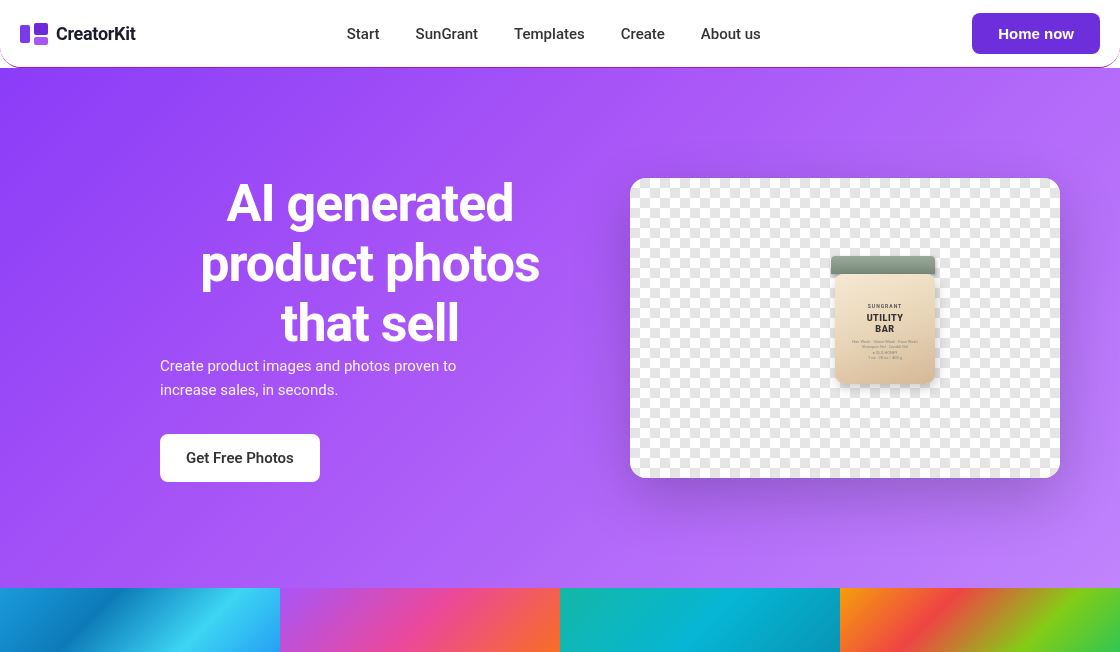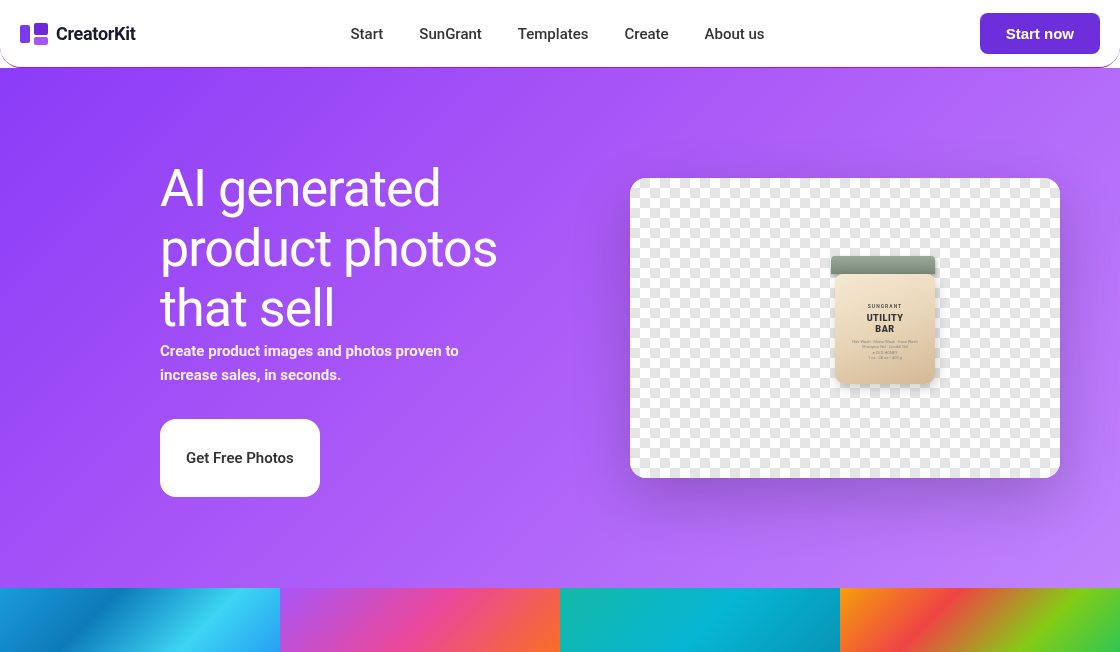--- a/index.html
+++ b/index.html
@@ -64,39 +64,40 @@
       position: relative;
       overflow: hidden;
     }
     .hero-content {
       flex: 0 0 420px;
       color: white;
       z-index: 2;
     }
     .hero-title {
       font-size: 52px;
-      font-weight: 400;
+      font-weight: 700;
       line-height: 1.15;
       letter-spacing: -1px;
+      text-align: center;
     }
     .hero-subtitle {
       font-size: 15px;
-      font-weight: 700;
+      font-weight: 400;
       line-height: 1.6;
       color: rgba(255,255,255,0.9);
       margin-bottom: 32px;
       max-width: 340px;
     }
     .get-free-btn {
       display: inline-block;
       background: white;
       color: #333;
       border: 2px solid white;
-      padding: 28px 24px;
-      border-radius: 16px;
+      padding: 13px 24px;
+      border-radius: 8px;
       font-size: 15px;
       font-weight: 600;
       cursor: pointer;
       text-decoration: none;
     }
 
     
     .hero-image-container {
       position: absolute;
       right: 60px;
@@ -227,21 +228,21 @@
   </div>
 
   <ul class="nav-links">
     <li><a href="#">Start</a></li>
     <li><a href="#">SunGrant</a></li>
     <li><a href="#">Templates</a></li>
     <li><a href="#">Create</a></li>
     <li><a href="#">About us</a></li>
   </ul>
 
-  <button class="start-btn">Start now</button>
+  <button class="start-btn">Home now</button>
 </nav>
 
 <section class="hero">
   <div class="hero-content">
     <h1 class="hero-title">AI generated product photos that sell</h1>
     <p class="hero-subtitle">Create product images and photos proven to increase sales, in seconds.</p>
     <a class="get-free-btn" href="#">Get Free Photos</a>
   </div>
 
   <div class="hero-image-container">

